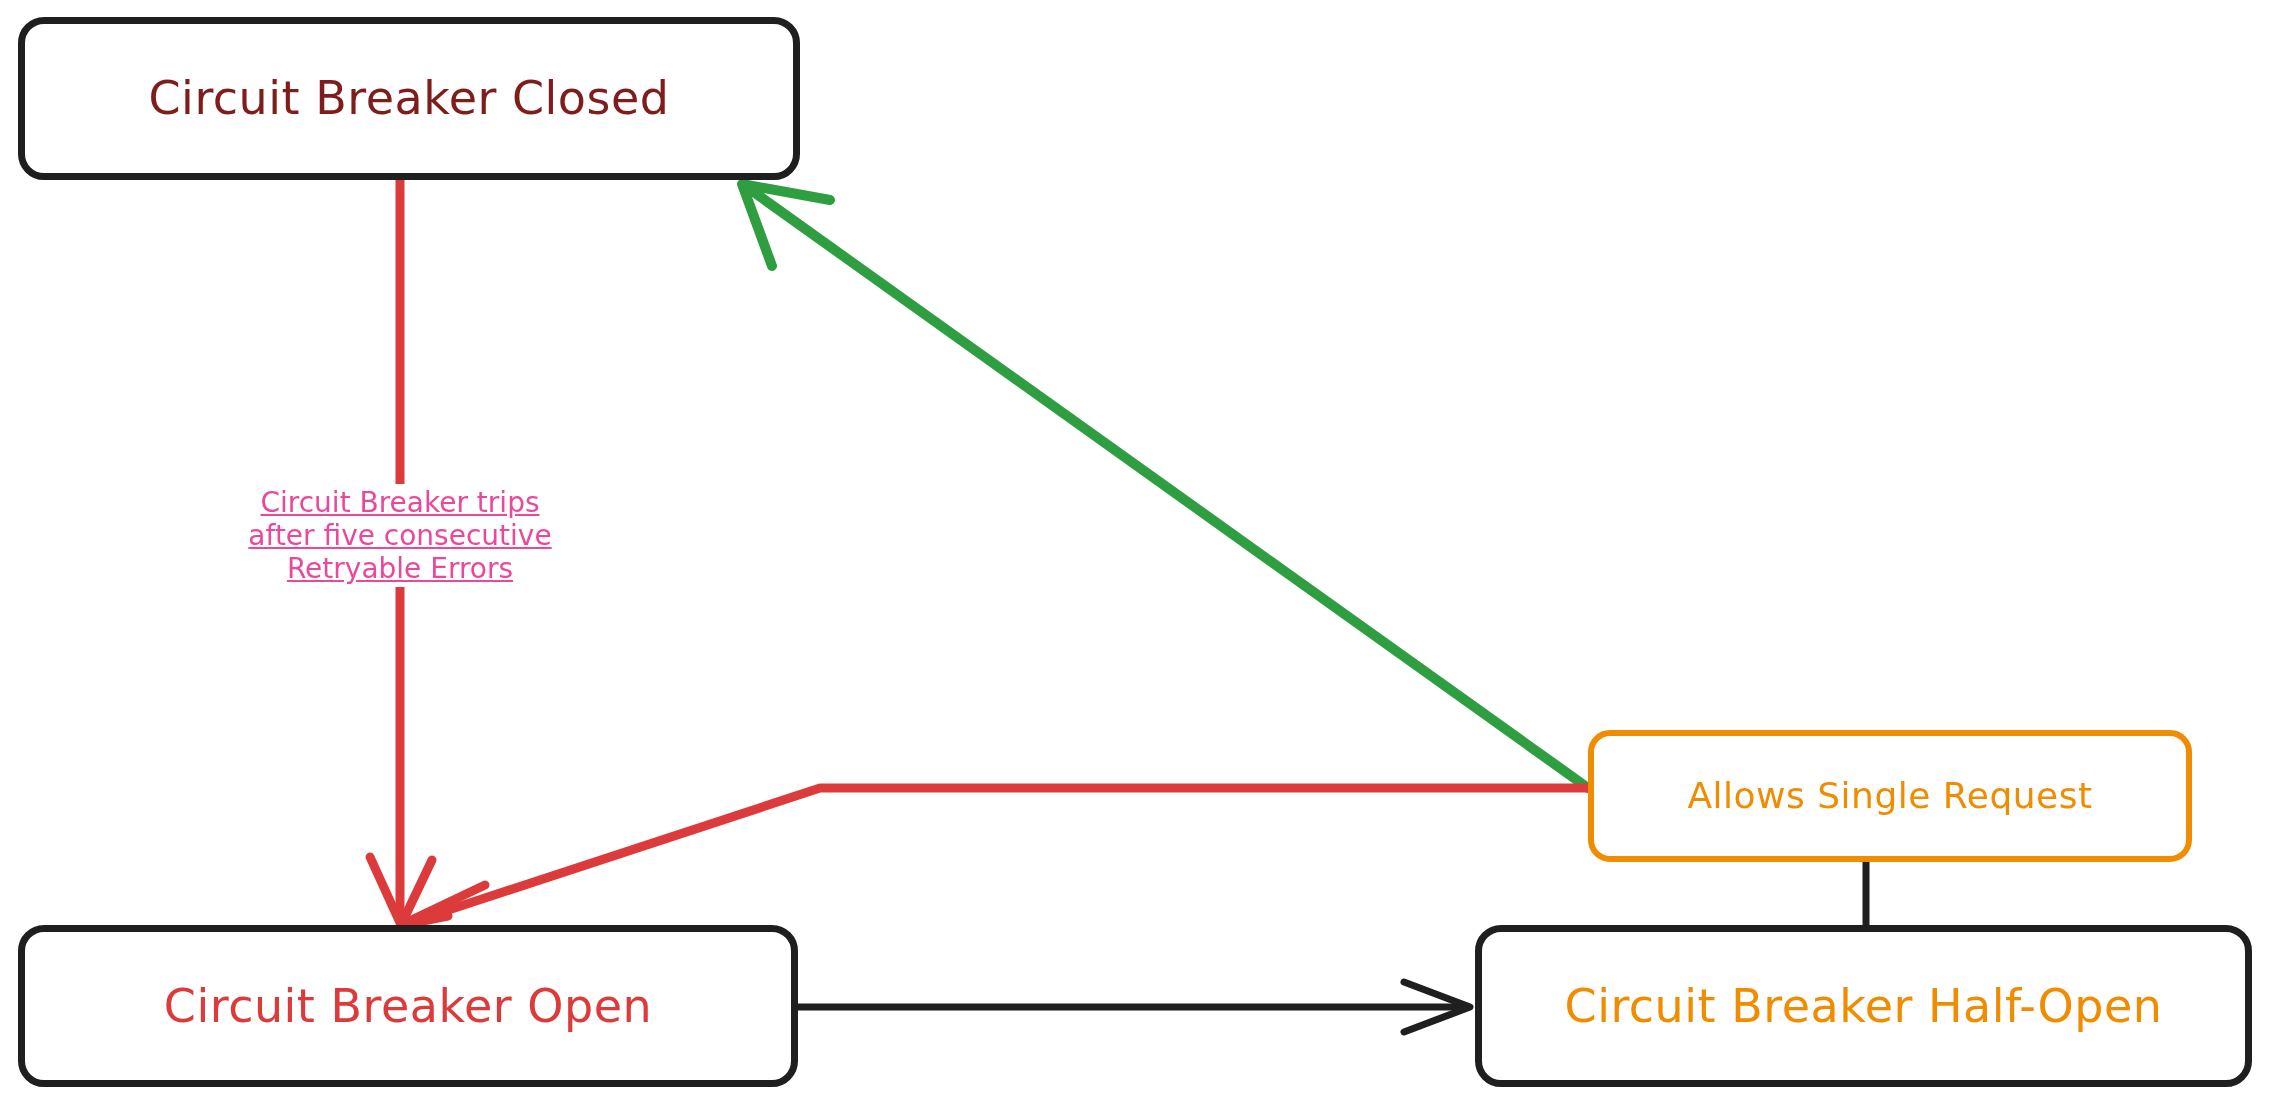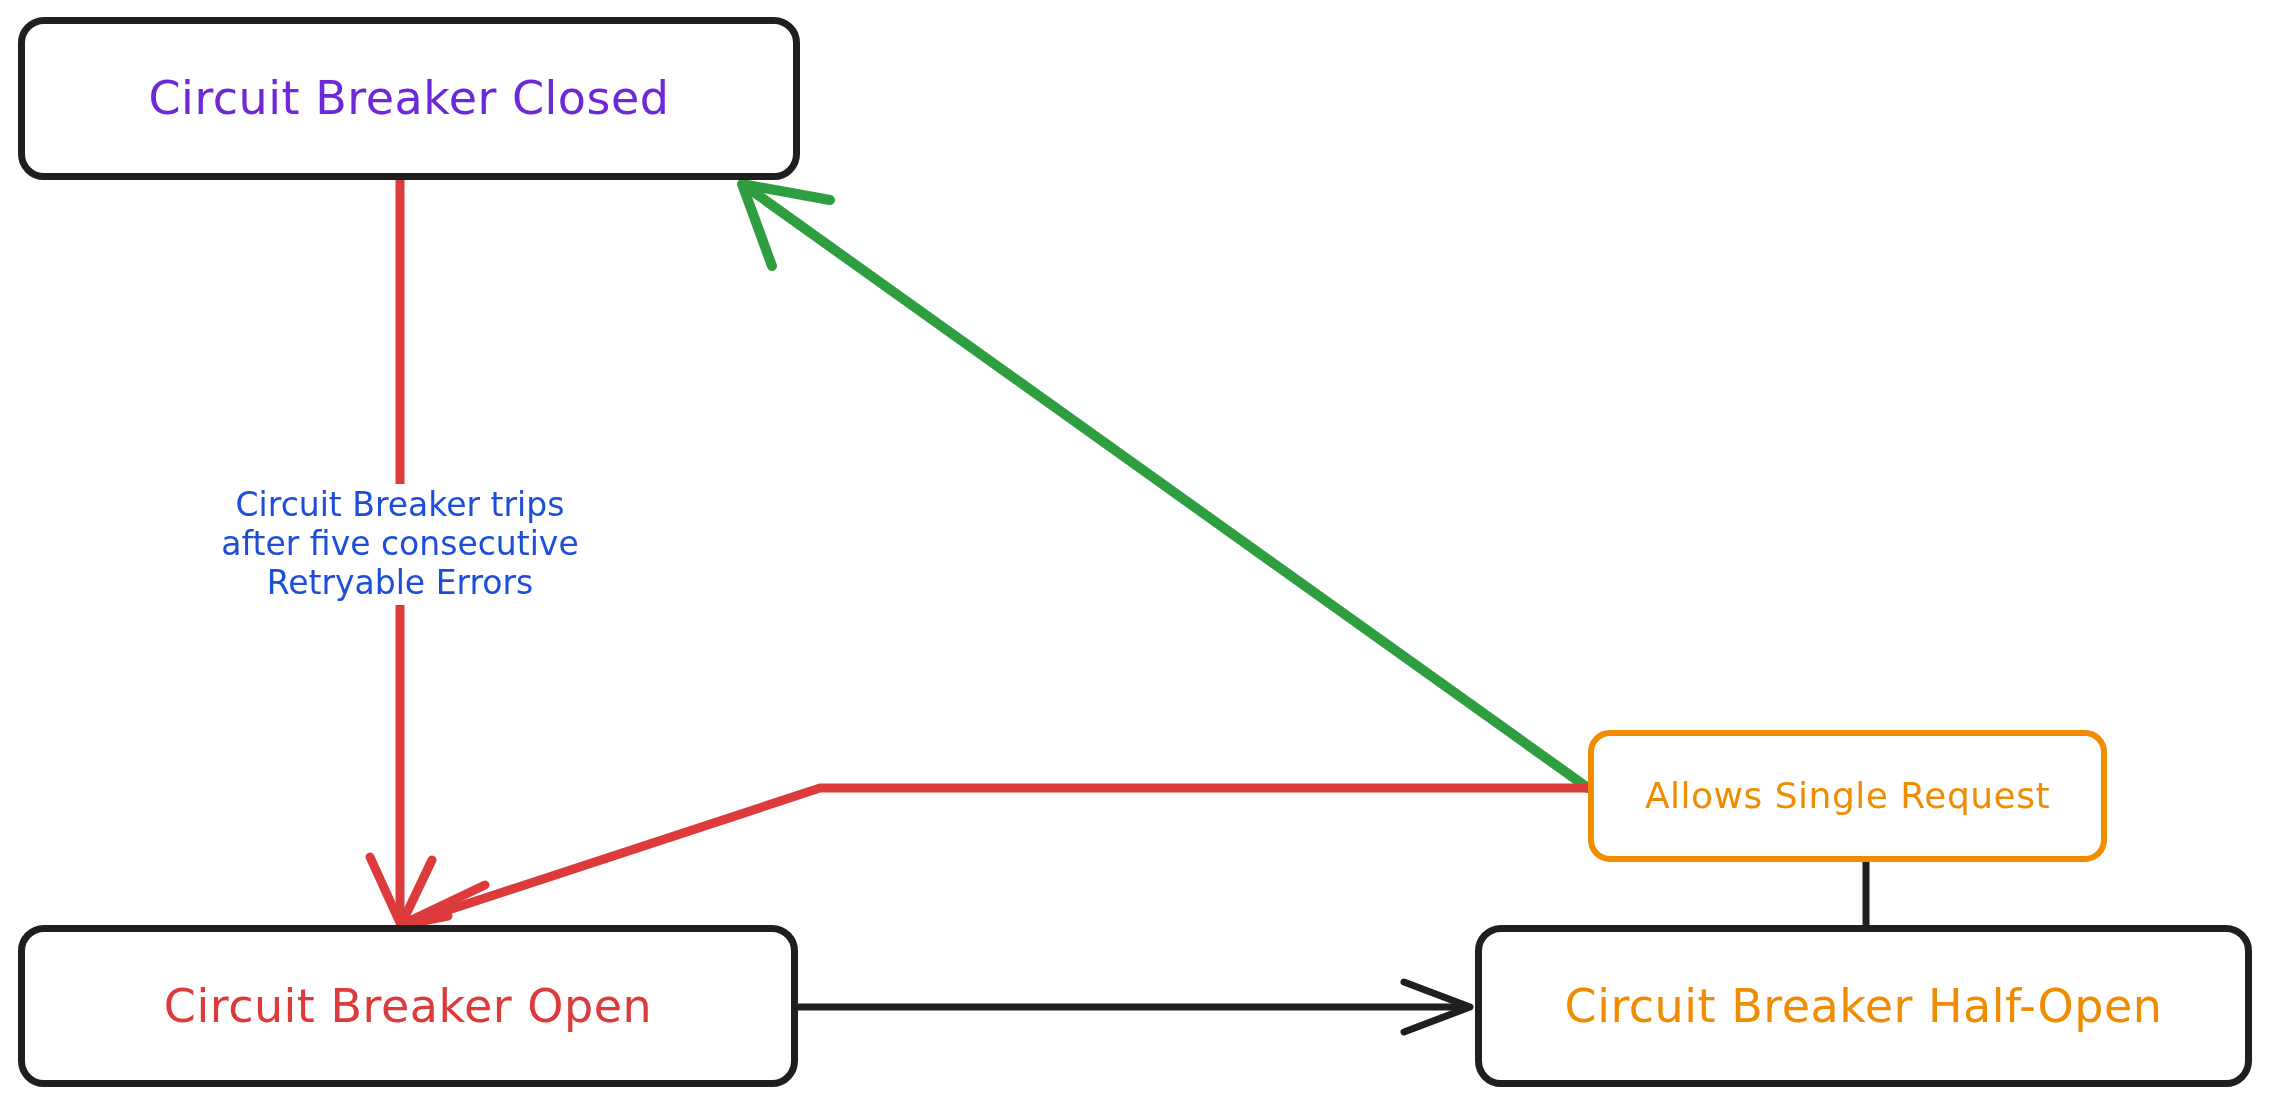--- a/index.html
+++ b/index.html
@@ -42,38 +42,38 @@
     border: 6px solid #f08c00;
     border-radius: 22px;
   }
   .node-label {
     font-family: "DejaVu Sans", sans-serif;
     font-weight: 400;
     letter-spacing: 0.5px;
     line-height: 1.1;
     white-space: nowrap;
   }
-  .label-green  { color: #6d28d9; }
+  .label-green  { color: #7f1d1d; }
   .label-red    { color: #dd3b3b; }
   .label-orange { color: #f08c00; }
 
   .node-title { font-size: 46px; }
   .node-sub   { font-size: 36px; }
 
   .edge-label {
     position: absolute;
     font-family: "DejaVu Sans", sans-serif;
     line-height: 1.18;
     text-align: center;
     white-space: pre-line;
     background: #ffffff;
     padding: 2px 8px;
     box-sizing: border-box;
   }
-  .edge-label-red    { color: #1d4ed8; font-size: 33px; }
+  .edge-label-red    { color: #ec4899; font-size: 28px; text-decoration: underline; }
   .edge-label-green  { color: #2f9e41; font-size: 33px; }
   .edge-label-black  { color: #1f1f1f; font-size: 33px; }
 </style>
 </head>
 <body>
 
 <div id="diagram-root">
 
   <svg id="edge-layer" viewBox="0 0 2272 1107" width="2272" height="1107" xmlns="http://www.w3.org/2000/svg">
 
@@ -108,21 +108,21 @@
   </div>
 
   <div class="node node-black" style="left:18px; top:925px; width:780px; height:162px;">
     <span class="node-label node-title label-red">Circuit Breaker Open</span>
   </div>
 
   <div class="node node-black" style="left:1475px; top:925px; width:777px; height:162px;">
     <span class="node-label node-title label-orange">Circuit Breaker Half-Open</span>
   </div>
 
-  <div class="node node-orange-border" style="left:1588px; top:730px; width:519px; height:132px;">
+  <div class="node node-orange-border" style="left:1588px; top:730px; width:604px; height:132px;">
     <span class="node-label node-sub label-orange">Allows Single Request</span>
   </div>
 
   <div class="edge-label edge-label-red" style="left:180px; top:484px; width:440px;">Circuit Breaker trips
 after five consecutive
 Retryable Errors</div>
 
 
 
 

